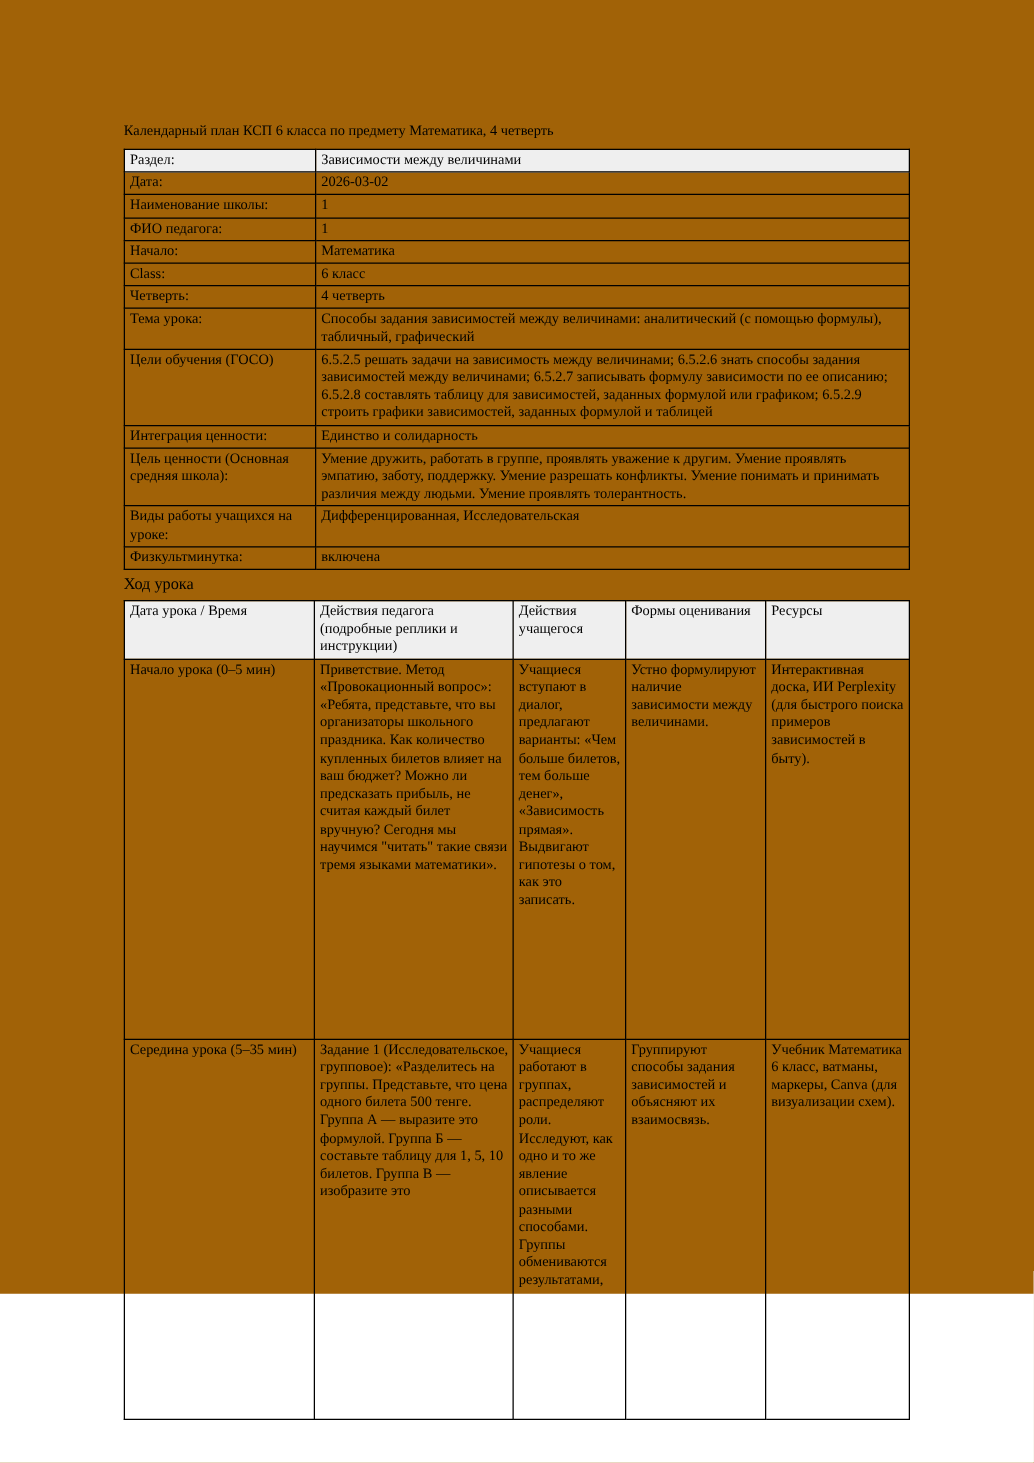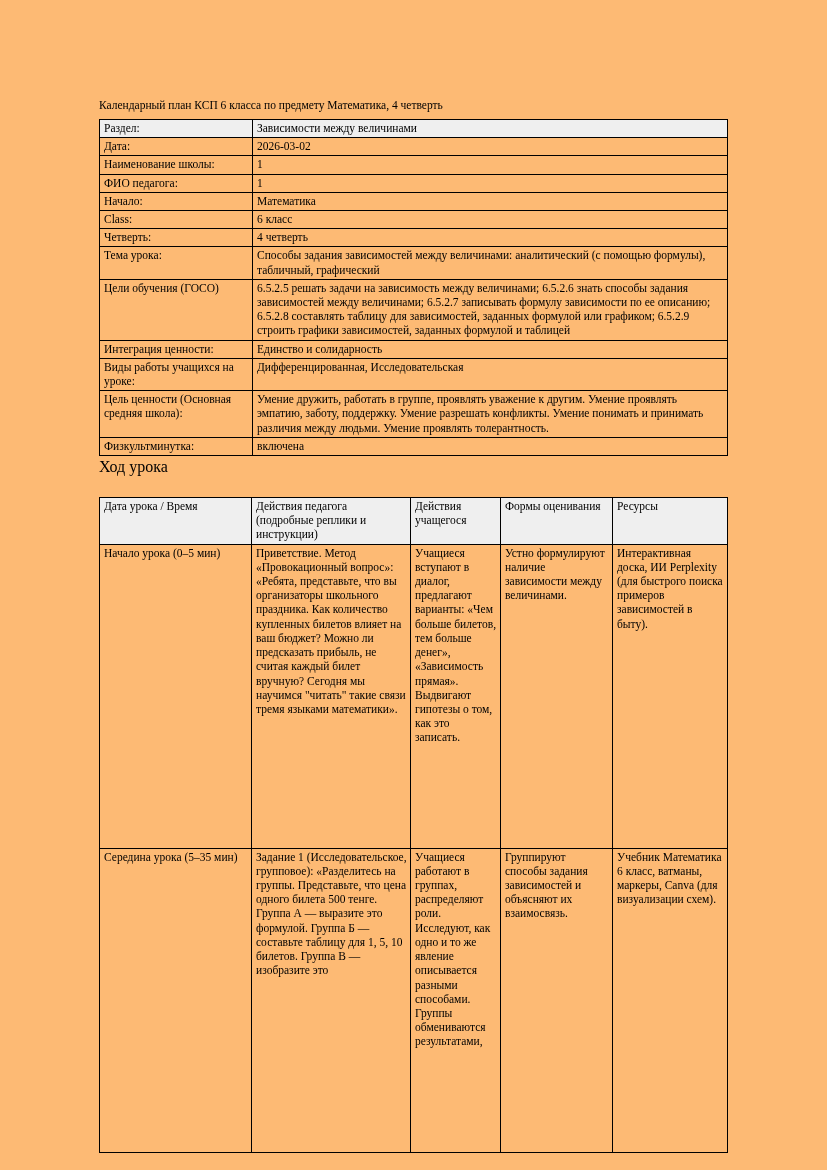--- a/index.html
+++ b/index.html
@@ -11,22 +11,22 @@
   body {
     width: 827px;
     height: 1170px;
     overflow: hidden;
     font-family: "Liberation Serif", "DejaVu Serif", serif;
     color: #000000;
   }
   .page {
     position: relative;
     width: 827px;
-    height: 1170px;
-    background: #fdba74;
+    height: 1035px;
+    background: #a16207;
     box-sizing: border-box;
     padding: 98px 0 4px 99px;
   }
   .doc-title {
     font-size: 11.5px;
     line-height: 14px;
     margin: 0 0 7px 0;
     white-space: nowrap;
   }
   table.doc-table {
@@ -45,23 +45,23 @@
     font-weight: normal;
     overflow: visible;
     word-wrap: break-word;
   }
   
   .info-table col.c1 { width: 153px; }
   .info-table col.c2 { width: 475px; }
   .info-table tr.shaded > td { background: #efefef; margin-top: 36px; }
 
   .section-label {
-    font-size: 16px;
+    font-size: 13px;
     line-height: 14px;
-    margin: 4px 0 23px 0;
+    margin: 4px 0 6px 0;
   }
 
   
   .lesson-table col.l1 { width: 152px; }
   .lesson-table col.l2 { width: 159px; }
   .lesson-table col.l3 { width: 90px; }
   .lesson-table col.l4 { width: 112px; }
   .lesson-table col.l5 { width: 115px; }
   .lesson-table thead td { background: #efefef; }
   .lesson-table td.body-cell {
@@ -115,26 +115,26 @@
       </tr>
       <tr>
         <td>Цели обучения (ГОСО)</td>
         <td>6.5.2.5 решать задачи на зависимость между величинами; 6.5.2.6 знать способы задания зависимостей между величинами; 6.5.2.7 записывать формулу зависимости по ее описанию; 6.5.2.8 составлять таблицу для зависимостей, заданных формулой или графиком; 6.5.2.9 строить графики зависимостей, заданных формулой и таблицей</td>
       </tr>
       <tr>
         <td>Интеграция ценности:</td>
         <td>Единство и солидарность</td>
       </tr>
       <tr>
+        <td>Цель ценности (Основная средняя школа):</td>
+        <td>Умение дружить, работать в группе, проявлять уважение к другим. Умение проявлять эмпатию, заботу, поддержку. Умение разрешать конфликты. Умение понимать и принимать различия между людьми. Умение проявлять толерантность.</td>
+      </tr>
+      <tr>
         <td>Виды работы учащихся на уроке:</td>
         <td>Дифференцированная, Исследовательская</td>
-      </tr>
-      <tr>
-        <td>Цель ценности (Основная средняя школа):</td>
-        <td>Умение дружить, работать в группе, проявлять уважение к другим. Умение проявлять эмпатию, заботу, поддержку. Умение разрешать конфликты. Умение понимать и принимать различия между людьми. Умение проявлять толерантность.</td>
       </tr>
       <tr>
         <td>Физкультминутка:</td>
         <td>включена</td>
       </tr>
     </tbody>
   </table>
 
   <div class="section-label">Ход урока</div>
 

